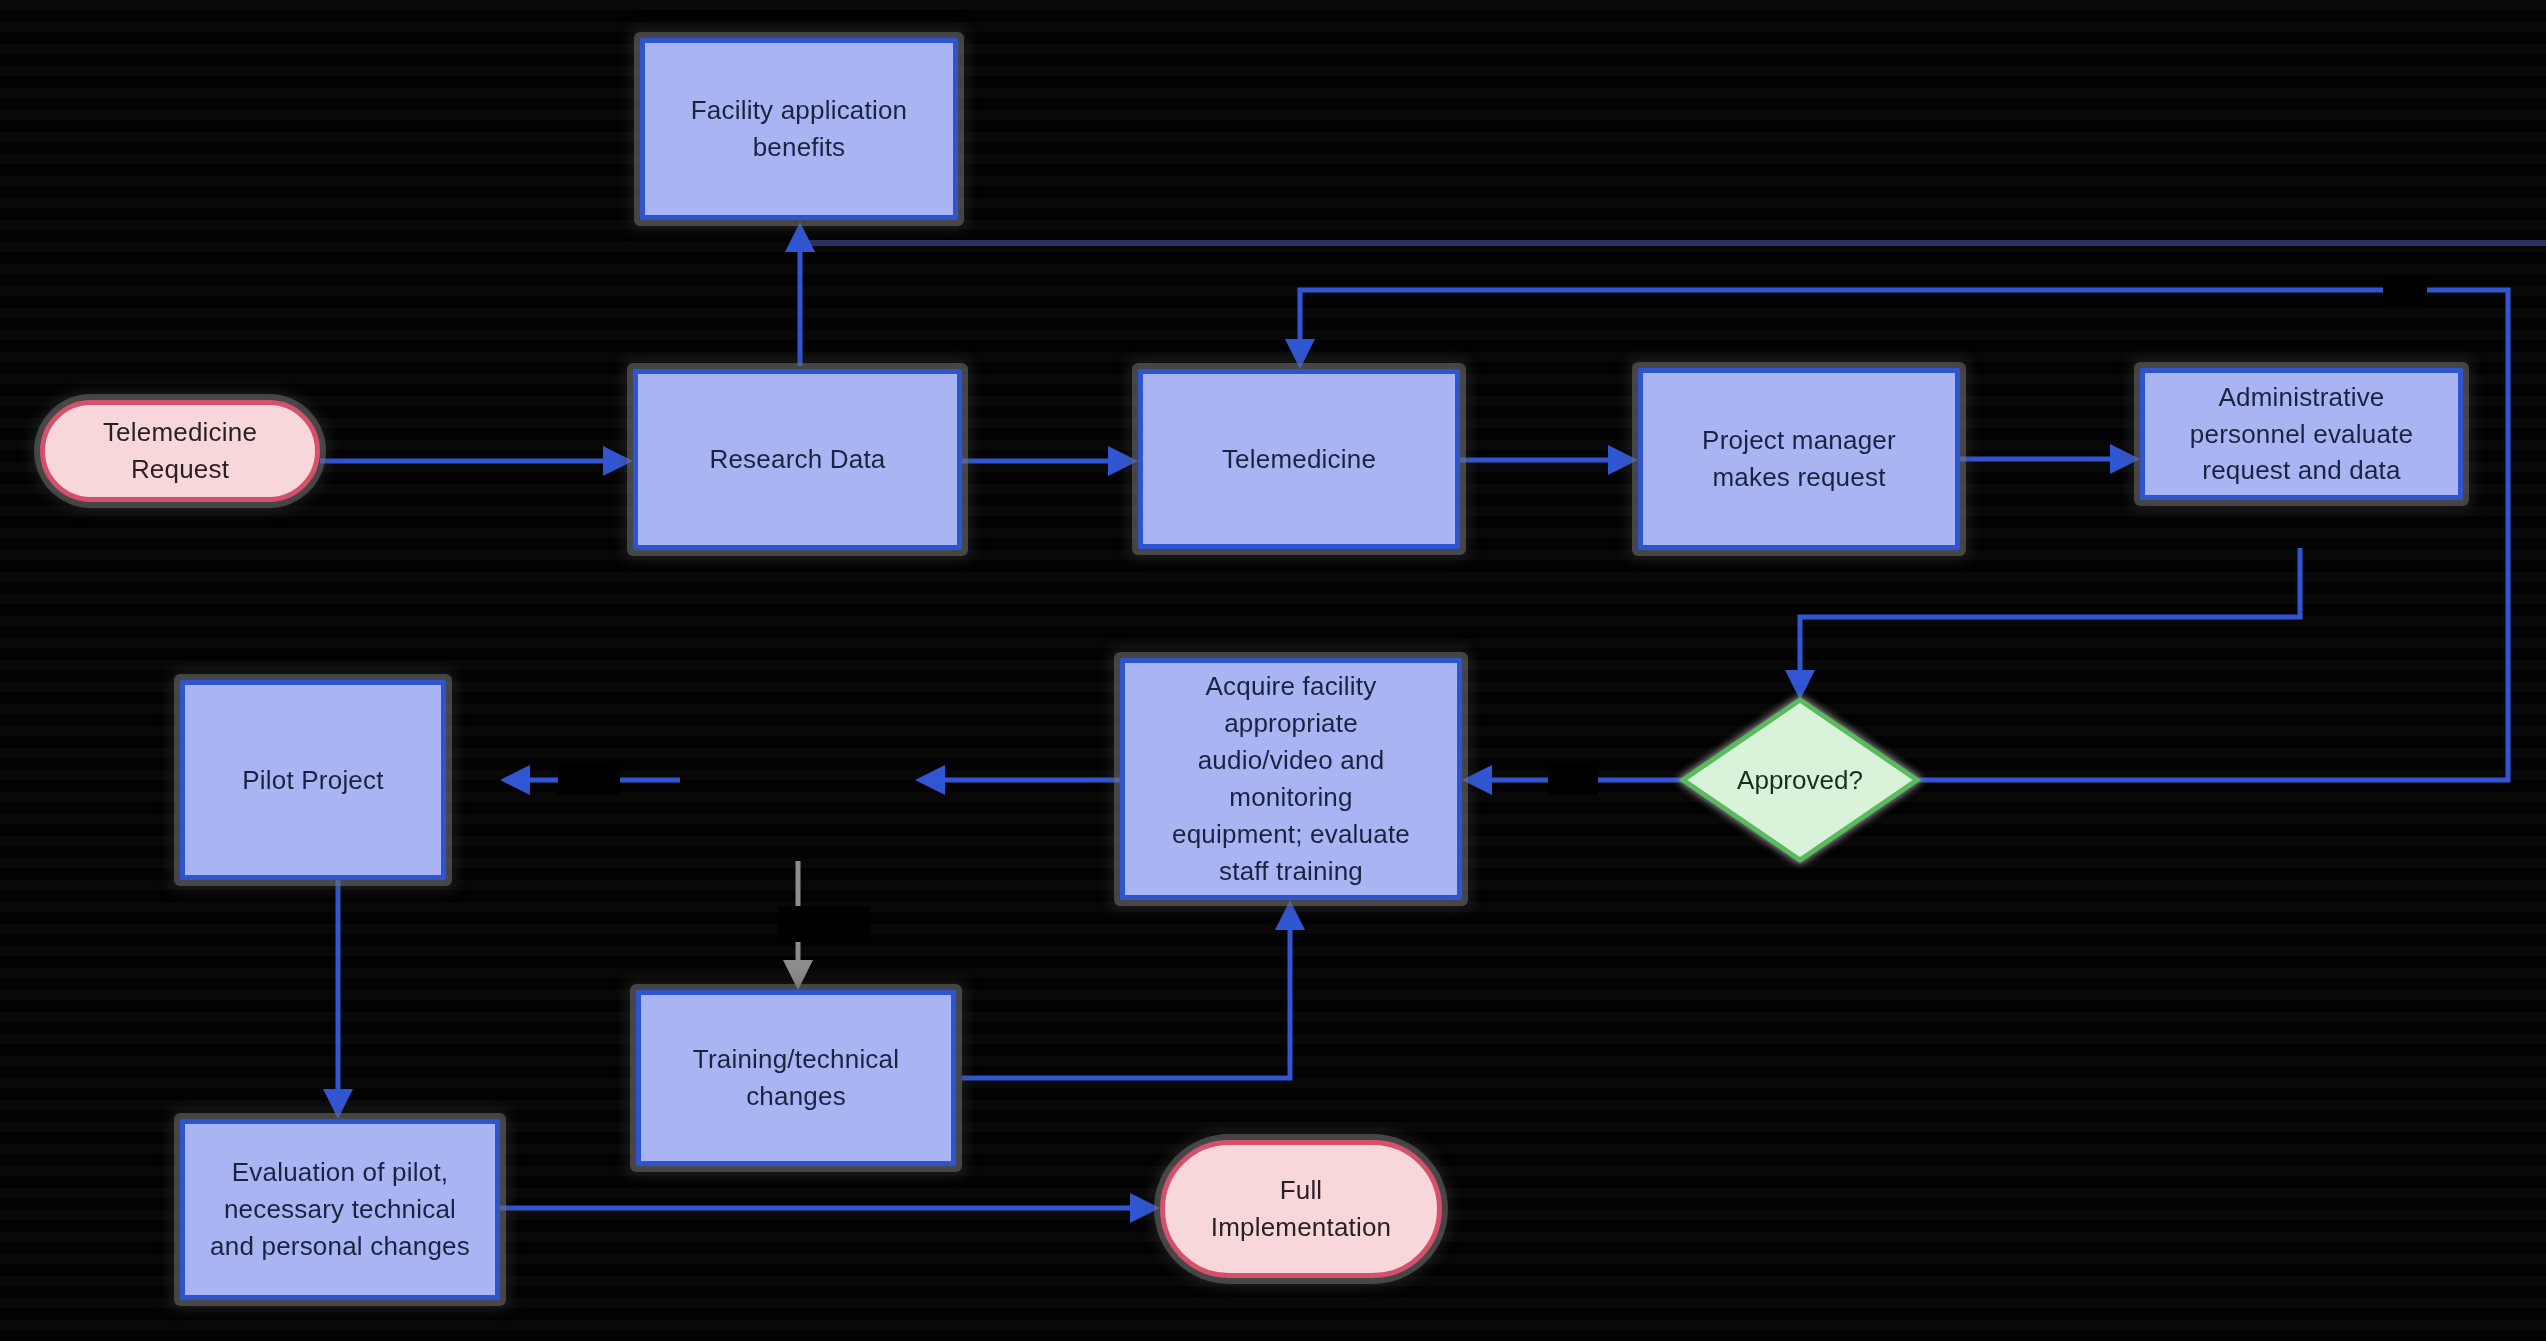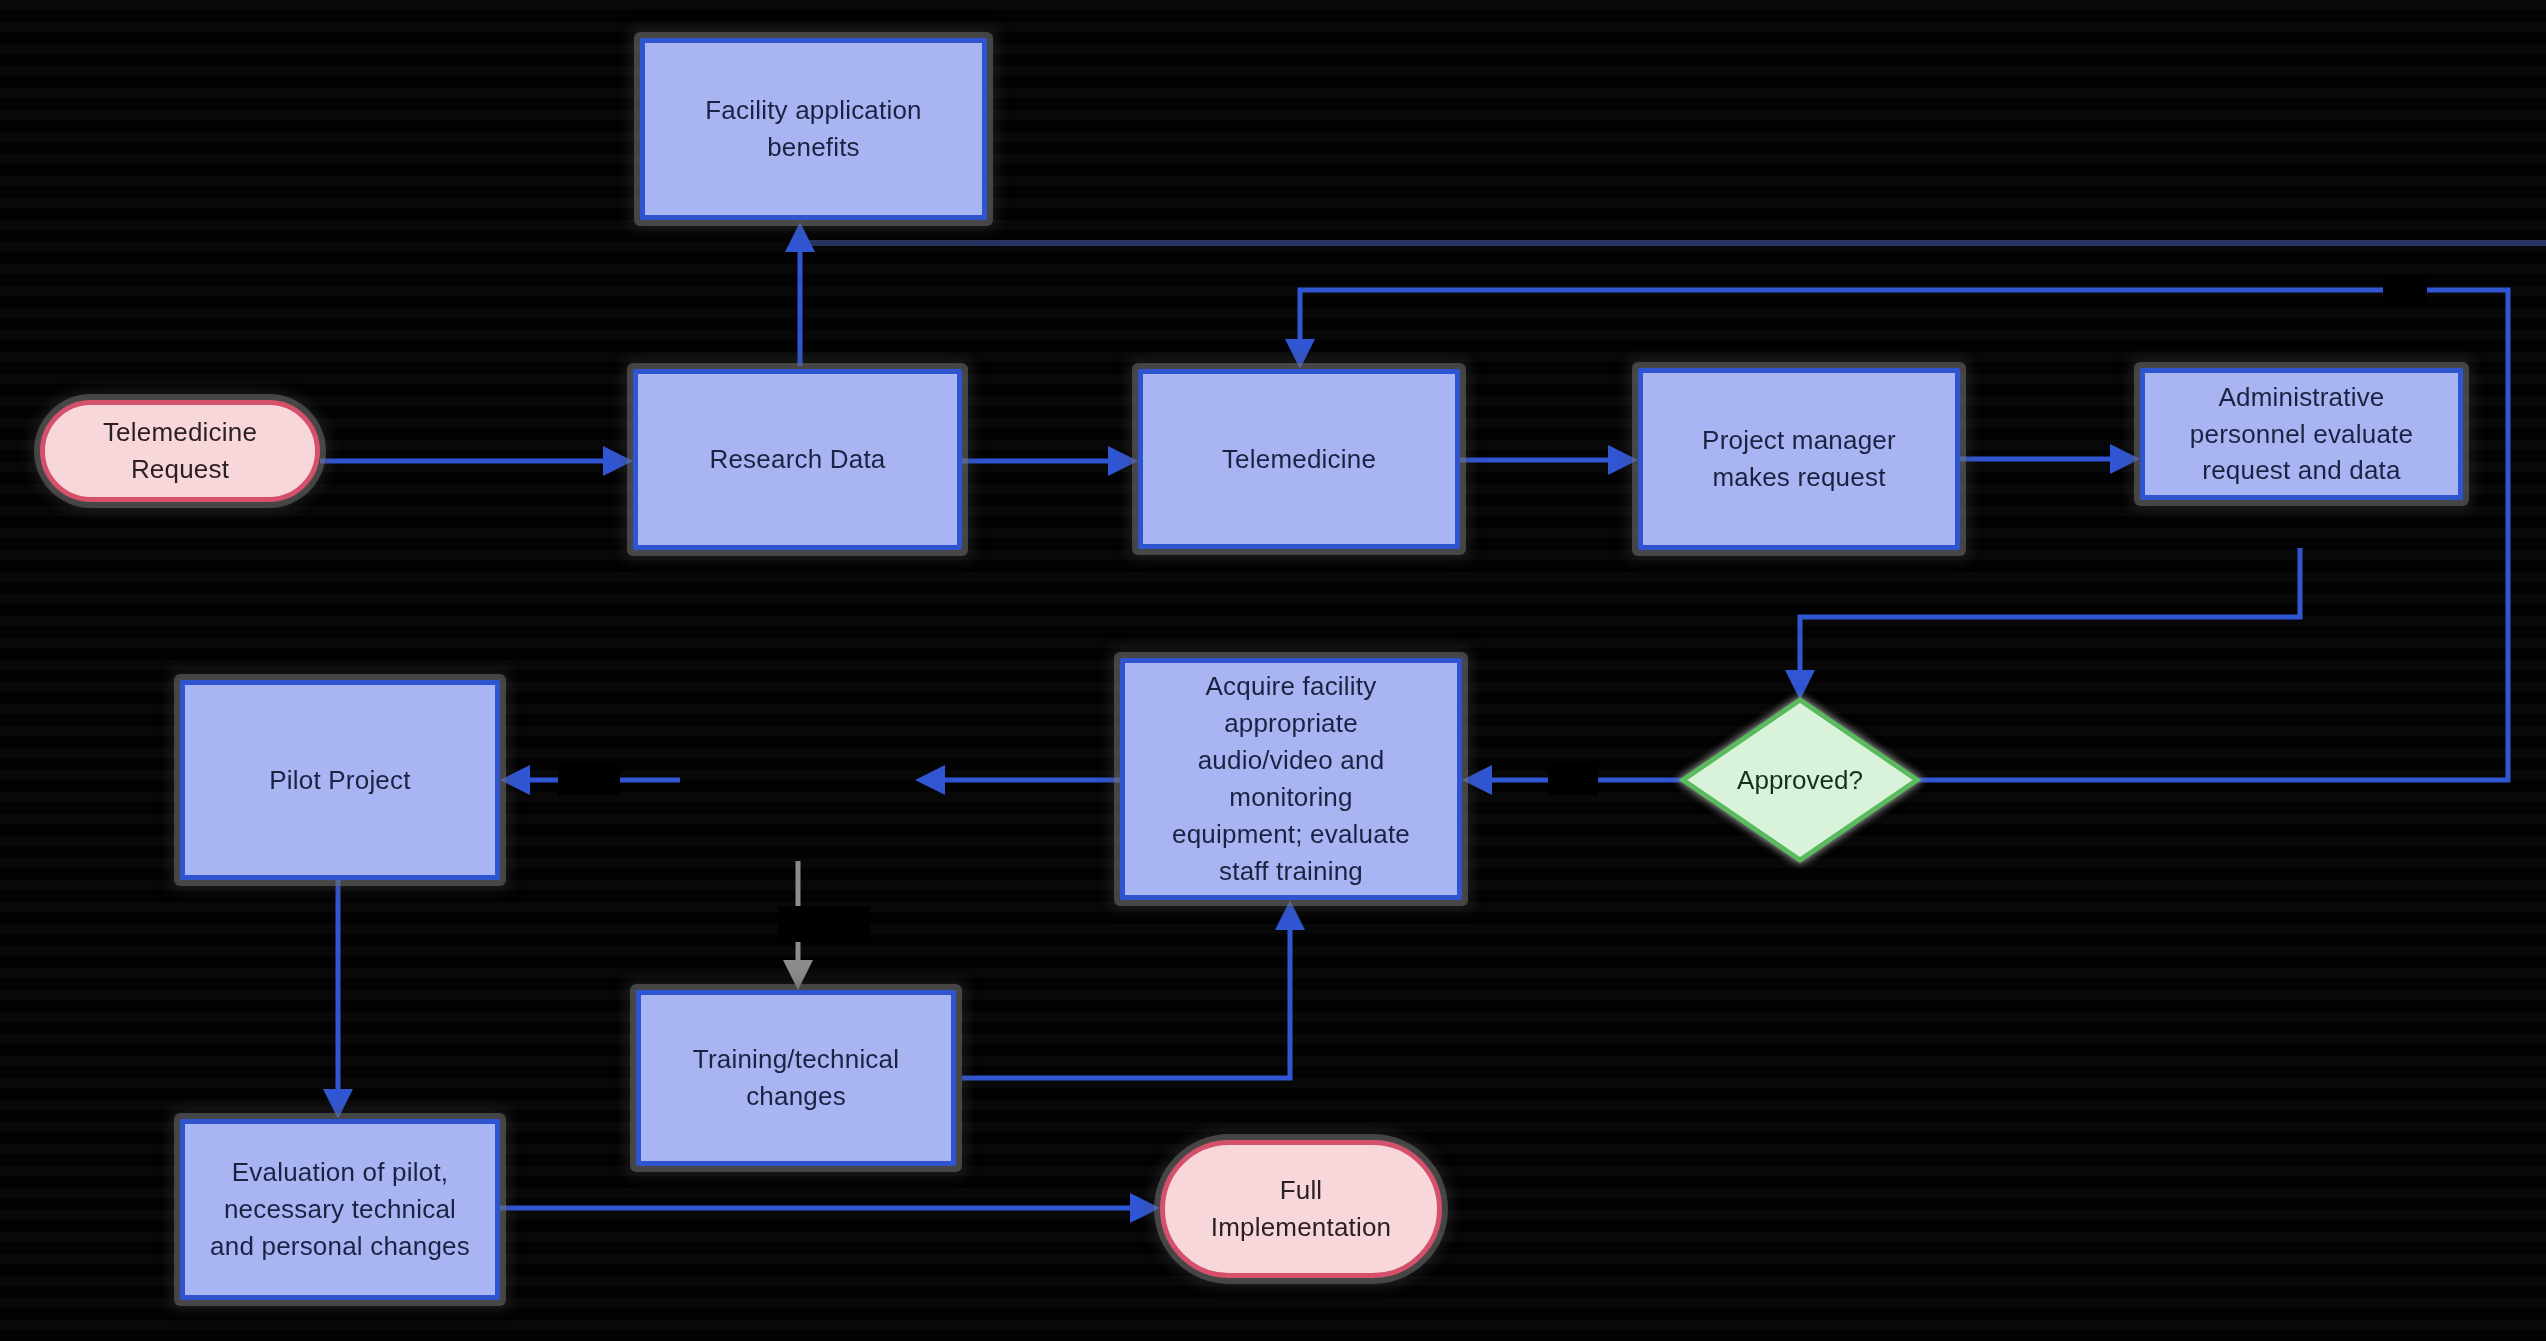--- a/index.html
+++ b/index.html
@@ -86,21 +86,21 @@
     <rect class="hidden-label" x="2383" y="276" width="44" height="30"></rect>
     <rect class="hidden-label" x="1548" y="763" width="50" height="32"></rect>
     <rect class="hidden-label" x="558" y="763" width="62" height="32"></rect>
     <rect class="hidden-label" x="778" y="906" width="92" height="36"></rect>
   </svg>
 
   <div class="node terminal" style="left:40px; top:400px; width:280px; height:102px; padding:0 18px;">
     <span>Telemedicine Request</span>
   </div>
 
-  <div class="node process" style="left:640px; top:38px; width:347px; height:182px; padding:0 20px;">
+  <div class="node process" style="left:640px; top:38px; width:318px; height:182px; padding:0 20px;">
     <span>Facility application benefits</span>
   </div>
 
   <div class="node process" style="left:633px; top:369px; width:329px; height:181px; padding:0 14px;">
     <span>Research Data</span>
   </div>
 
   <div class="node process" style="left:1138px; top:369px; width:322px; height:180px; padding:0 14px;">
     <span>Telemedicine</span>
   </div>
@@ -118,21 +118,21 @@
       <polygon class="dshape" points="125,10 242,90 125,170 8,90"></polygon>
     </svg>
     <div class="dlabel">Approved?</div>
   </div>
 
   <div class="node process" style="left:1120px; top:658px; width:342px; height:242px; padding:0 36px;">
     <span>Acquire facility appropriate audio/video and monitoring equipment; evaluate staff training</span>
   </div>
 
 
-  <div class="node process" style="left:180px; top:680px; width:320px; height:200px; padding:7px 14px;">
+  <div class="node process" style="left:180px; top:680px; width:266px; height:200px; padding:7px 14px;">
     <span>Pilot Project</span>
   </div>
 
   <div class="node process" style="left:636px; top:990px; width:320px; height:176px; padding:0 40px;">
     <span>Training/technical changes</span>
   </div>
 
   <div class="node process" style="left:180px; top:1119px; width:320px; height:181px; padding:0 25px;">
     <span>Evaluation of pilot, necessary technical and personal changes</span>
   </div>

